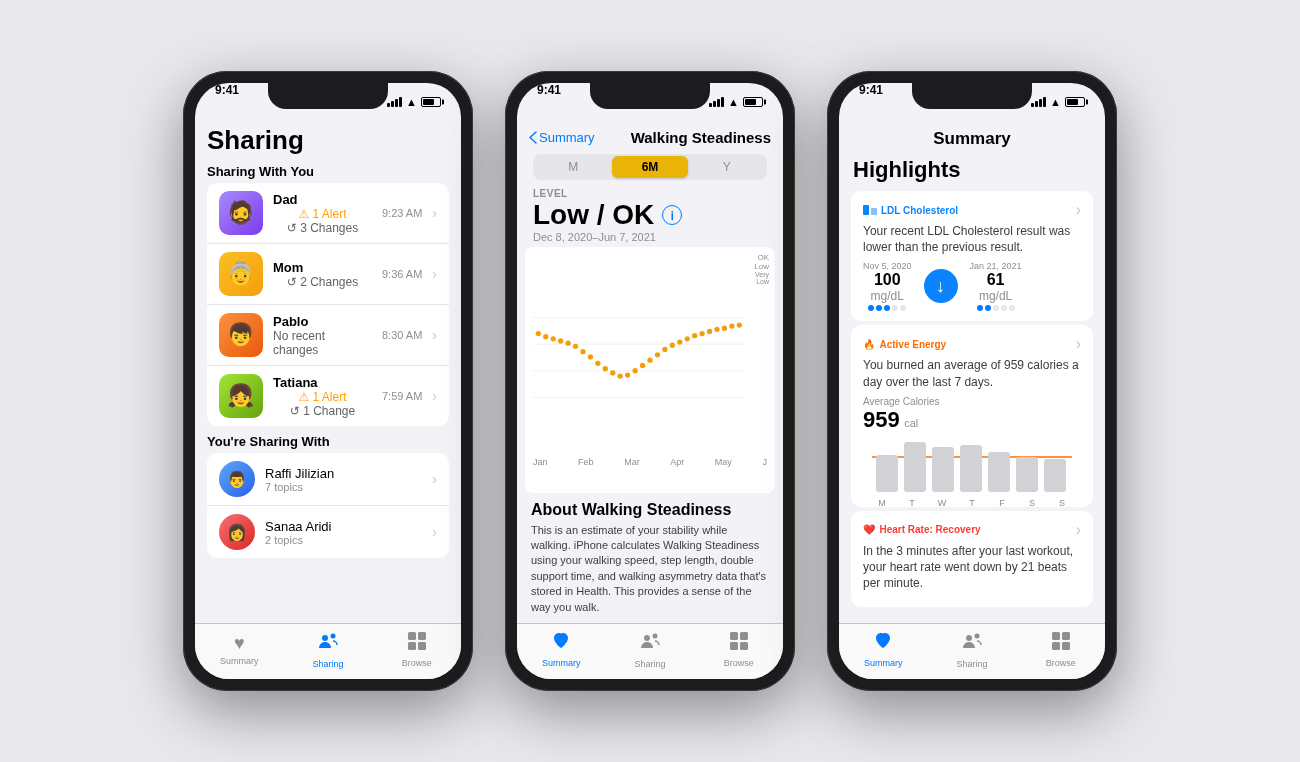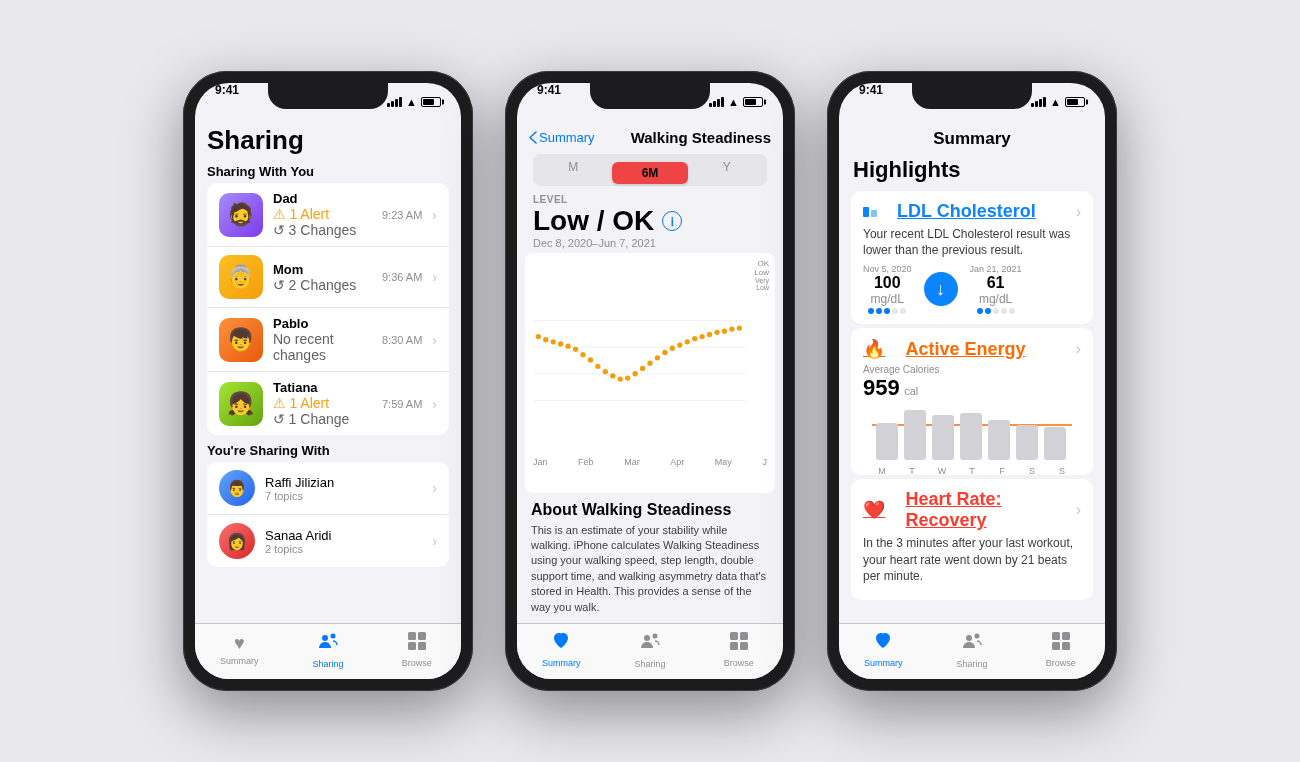--- a/index.html
+++ b/index.html
@@ -141,21 +141,21 @@
       justify-content: center;
       font-size: 22px;
       overflow: hidden;
     }
     .avatar-dad { background: linear-gradient(135deg, #a78bfa, #7c3aed); }
     .avatar-mom { background: linear-gradient(135deg, #fbbf24, #f59e0b); }
     .avatar-pablo { background: linear-gradient(135deg, #fb923c, #ea580c); }
     .avatar-tatiana { background: linear-gradient(135deg, #a3e635, #65a30d); }
     .sharing-info { flex: 1; }
     .sharing-name { font-size: 13px; font-weight: 600; color: #000; }
-    .sharing-detail { font-size: 14px; color: #8e8e93; display: flex; align-items: center; gap: 2px; }
+    .sharing-detail { font-size: 12px; color: #8e8e93; display: flex; align-items: center; gap: 2px; justify-content: center; }
     .sharing-detail .alert { color: #ff9f0a; }
     .sharing-detail .changes { color: #636366; }
     .sharing-time { font-size: 11px; color: #8e8e93; }
     .sharing-chevron { color: #c7c7cc; font-size: 14px; }
     .phone1-scroll { flex: 1; overflow: hidden; padding: 0 12px; }
 
     
     .sharing-with-item {
       display: flex;
       align-items: center;
@@ -203,25 +203,24 @@
     .segment-btn {
       flex: 1;
       text-align: center;
       padding: 4px 0;
       font-size: 12px;
       font-weight: 500;
       color: #8e8e93;
       border-radius: 6px;
     }
     .segment-btn.active {
-      background: #ef4444;
+      background: #eab308;
       color: #000;
       font-weight: 600;
       box-shadow: 0 1px 3px rgba(0,0,0,0.15);
-      margin-top: 6px;
     }
 
     .level-section {
       padding: 4px 16px 0;
     }
     .level-label { font-size: 10px; font-weight: 600; color: #8e8e93; letter-spacing: 0.5px; text-transform: uppercase; }
     .level-value {
       font-size: 28px;
       font-weight: 700;
       color: #000;
@@ -265,26 +264,25 @@
       padding: 10px 12px;
       overflow: hidden;
     }
     .highlight-card-title {
       display: flex;
       align-items: center;
       justify-content: space-between;
       margin-bottom: 4px;
     }
     .highlight-card-name {
-      font-size: 18px;
+      font-size: 10px;
       font-weight: 600;
       display: flex;
       align-items: center;
-      gap: 20px;
-      text-decoration: underline;
+      gap: 4px;
     }
     .ldl-color { color: #0a84ff; }
     .active-color { color: #ff6b00; }
     .heart-color { color: #ff3b30; }
     .highlight-desc { font-size: 12px; color: #3c3c43; line-height: 1.35; margin-bottom: 6px; }
 
     
     .ldl-comparison {
       display: flex;
       align-items: center;
@@ -666,20 +664,21 @@
           </div>
 
           <div class="highlight-card">
             <div class="highlight-card-title">
               <div class="highlight-card-name active-color">
                 <span>🔥</span>
                 <span>Active Energy</span>
               </div>
               <span style="color:#c7c7cc; font-size:16px;">›</span>
             </div>
+            <div class="highlight-desc">You burned an average of 959 calories a day over the last 7 days.</div>
             <div>
               <div class="calorie-label">Average Calories</div>
               <div>
                 <span class="calorie-val">959</span>
                 <span class="calorie-unit">cal</span>
               </div>
             </div>
             <div class="bar-chart-area">
               <svg viewBox="0 0 200 55" width="100%" height="55">
 

